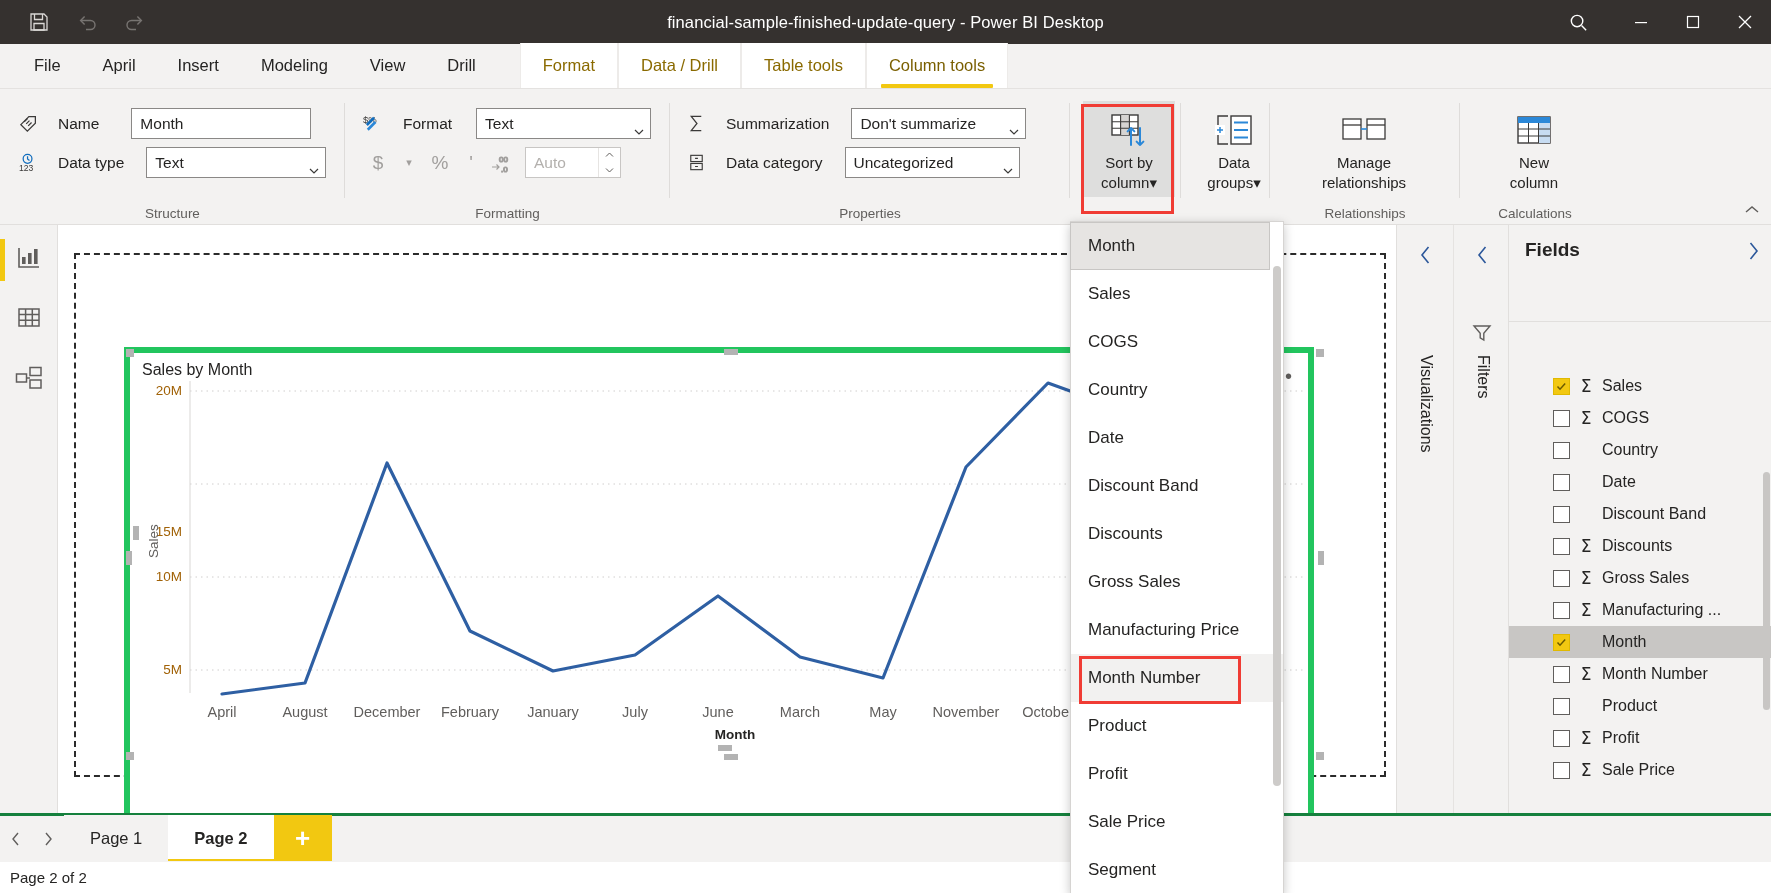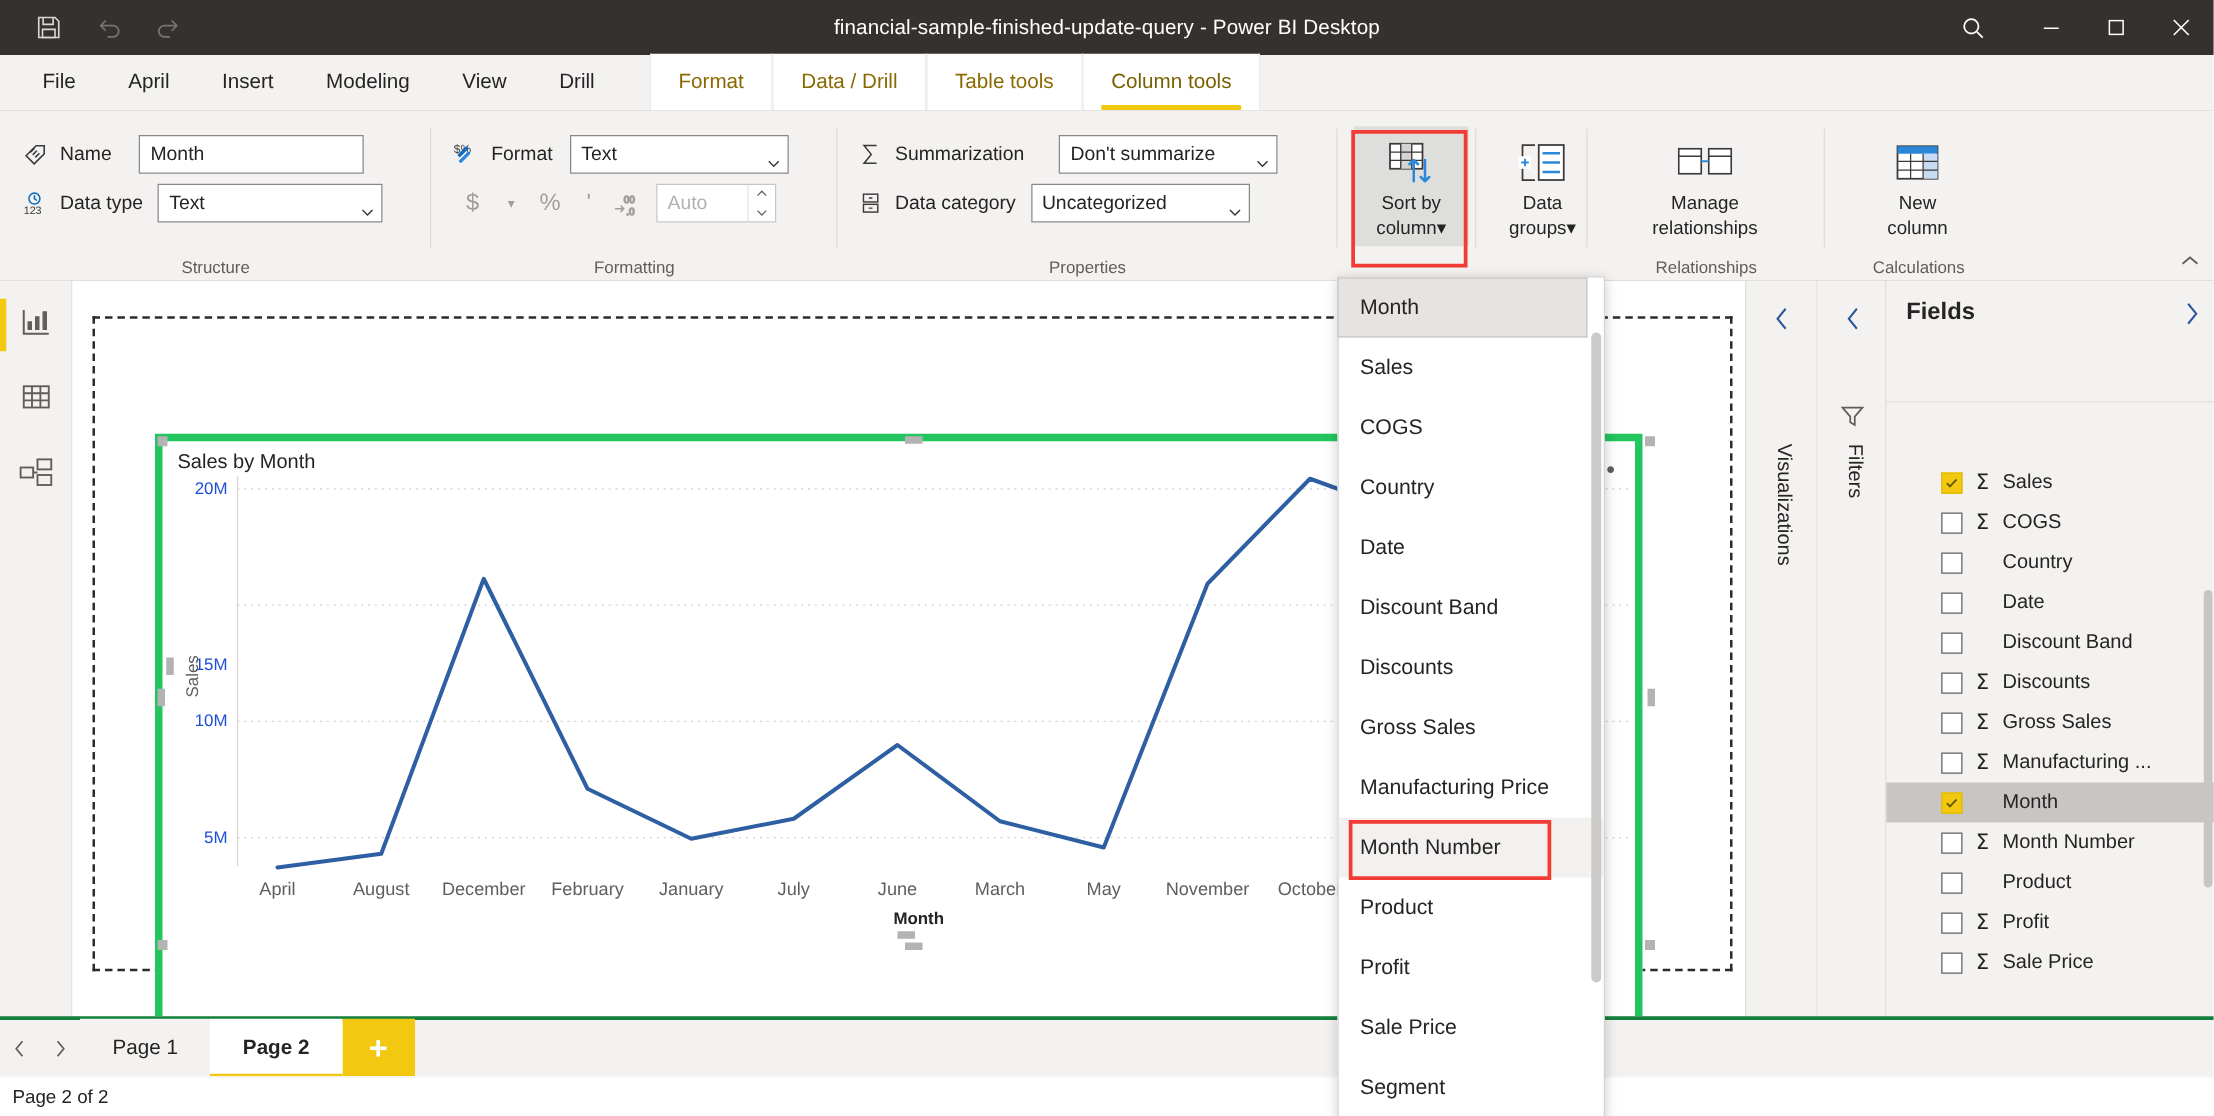--- a/index.html
+++ b/index.html
@@ -57,21 +57,21 @@
     position:absolute; left:0; top:89px; width:1771px; height:136px;
     background:#f3f2f1; border-bottom:1px solid #e1dfdd;
   }
   .grp{ position:absolute; top:0; height:136px; }
   .grp-label{
     position:absolute; bottom:4px; width:100%; text-align:center;
     font-size:13.5px; color:#605e5c;
   }
   .grp-sep{ position:absolute; top:14px; width:1px; height:95px; background:#dedcda; }
 
-  .fieldrow{ position:absolute; display:flex; align-items:center; gap:8px;justify-content:flex-end; }
+  .fieldrow{ position:absolute; display:flex; align-items:center; gap:18px;justify-content:flex-end; }
   .flabel{ font-size:15.5px; color:#252423; white-space:nowrap; }
   .fico{ width:22px; height:22px; display:inline-block; flex:none; }
   .inp{
     height:31px; background:#fff; border:1px solid #8a8886; font-size:15.5px;
     color:#252423; padding:0 8px; display:flex; align-items:center;
     font-family:"Liberation Sans", sans-serif;
   }
   .inp.sel{ padding-right:24px; position:relative; }
   .chev{
     position:absolute; right:7px; top:50%; margin-top:-3px;
@@ -128,21 +128,21 @@
   .vhandle{ position:absolute; background:#b3b3b3; }
   .v-title{
     position:absolute; left:12px; top:8px; font-size:16px; color:#252423; font-weight:400;
   }
   .v-dots{ position:absolute; right:14px; top:12px; color:#605e5c; font-size:20px; letter-spacing:2px; }
   .chart-svg{ position:absolute; left:0; top:0; }
   .ylab{
     position:absolute; font-size:13.5px; color:#605e5c; transform:rotate(-90deg);
     transform-origin:left top; white-space:nowrap;
   }
-  .ytick{ position:absolute; font-size:13.5px; color:#1d4ed8; text-align:right; }
+  .ytick{ position:absolute; font-size:13.5px; color:#a16207; text-align:right; }
   .xtick{ position:absolute; font-size:14.5px; color:#605e5c; text-align:center; }
   .xaxis-title{ position:absolute; font-size:13.5px; color:#252423; font-weight:bold; text-align:center; }
 
   
   .vis-pane{
     position:absolute; left:1396px; top:225px; width:112px; height:588px;
     background:#f3f2f1; border-left:1px solid #e1dfdd;
   }
   .pane-col{ position:absolute; left:0; top:0; width:56px; height:588px; }
   .pane-col.second{ left:56px; border-left:1px solid #e5e3e1; }
@@ -387,21 +387,21 @@
     </div>
 
     <div class="grp" style="left:670px; width:400px;">
       <div class="fieldrow" style="left:16px; top:19px;">
         <span class="fico">
           <svg viewBox="0 0 22 22" width="21" height="21" fill="none" stroke="#3b3a39" stroke-width="1.3">
             <path d="M16 3.5H5.5l6 7.5-6 7.5H16"></path>
           </svg>
         </span>
         <span class="flabel">Summarization</span>
-        <span class="inp sel" style="width:175px; margin-left:20px;">
+        <span class="inp sel" style="width:175px; margin-left:4px;">
           <span>Don't summarize</span>
           <span class="chev">
             <svg viewBox="0 0 10 6" width="10" height="6" fill="none" stroke="#3b3a39" stroke-width="1.2">
                 <path d="M1 1l4 4 4-4"></path>
               </svg>
           </span>
         </span>
       </div>
       <div class="fieldrow" style="left:16px; top:58px;">
         <span class="fico">

